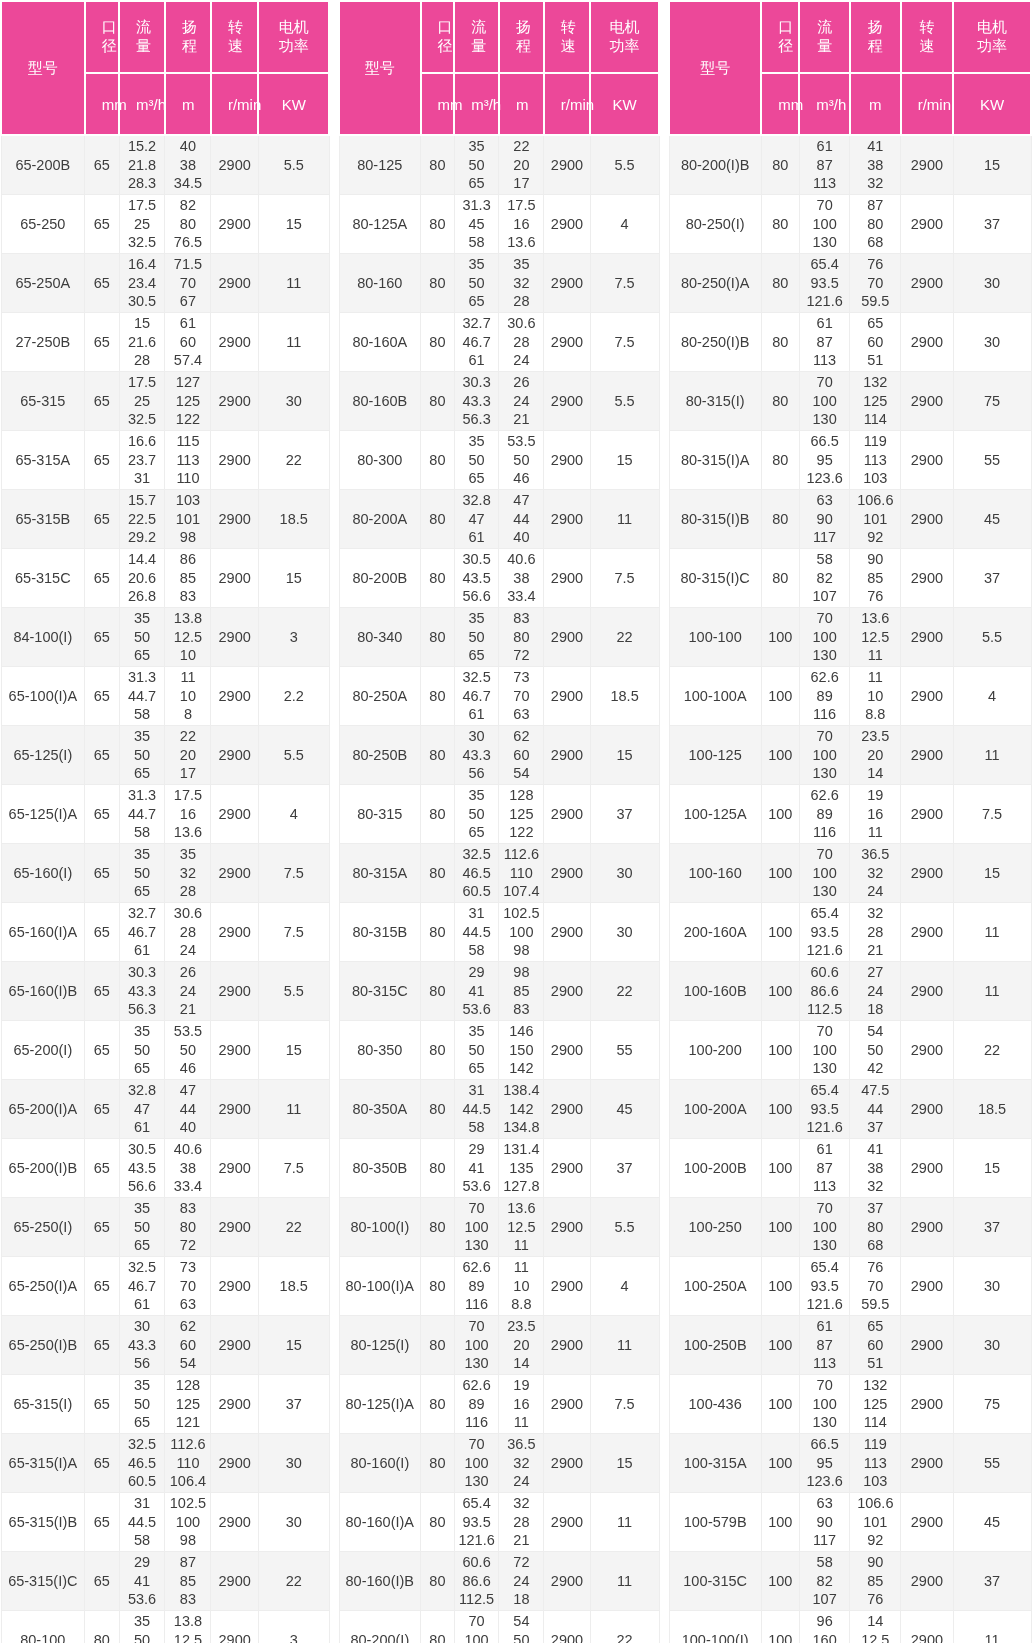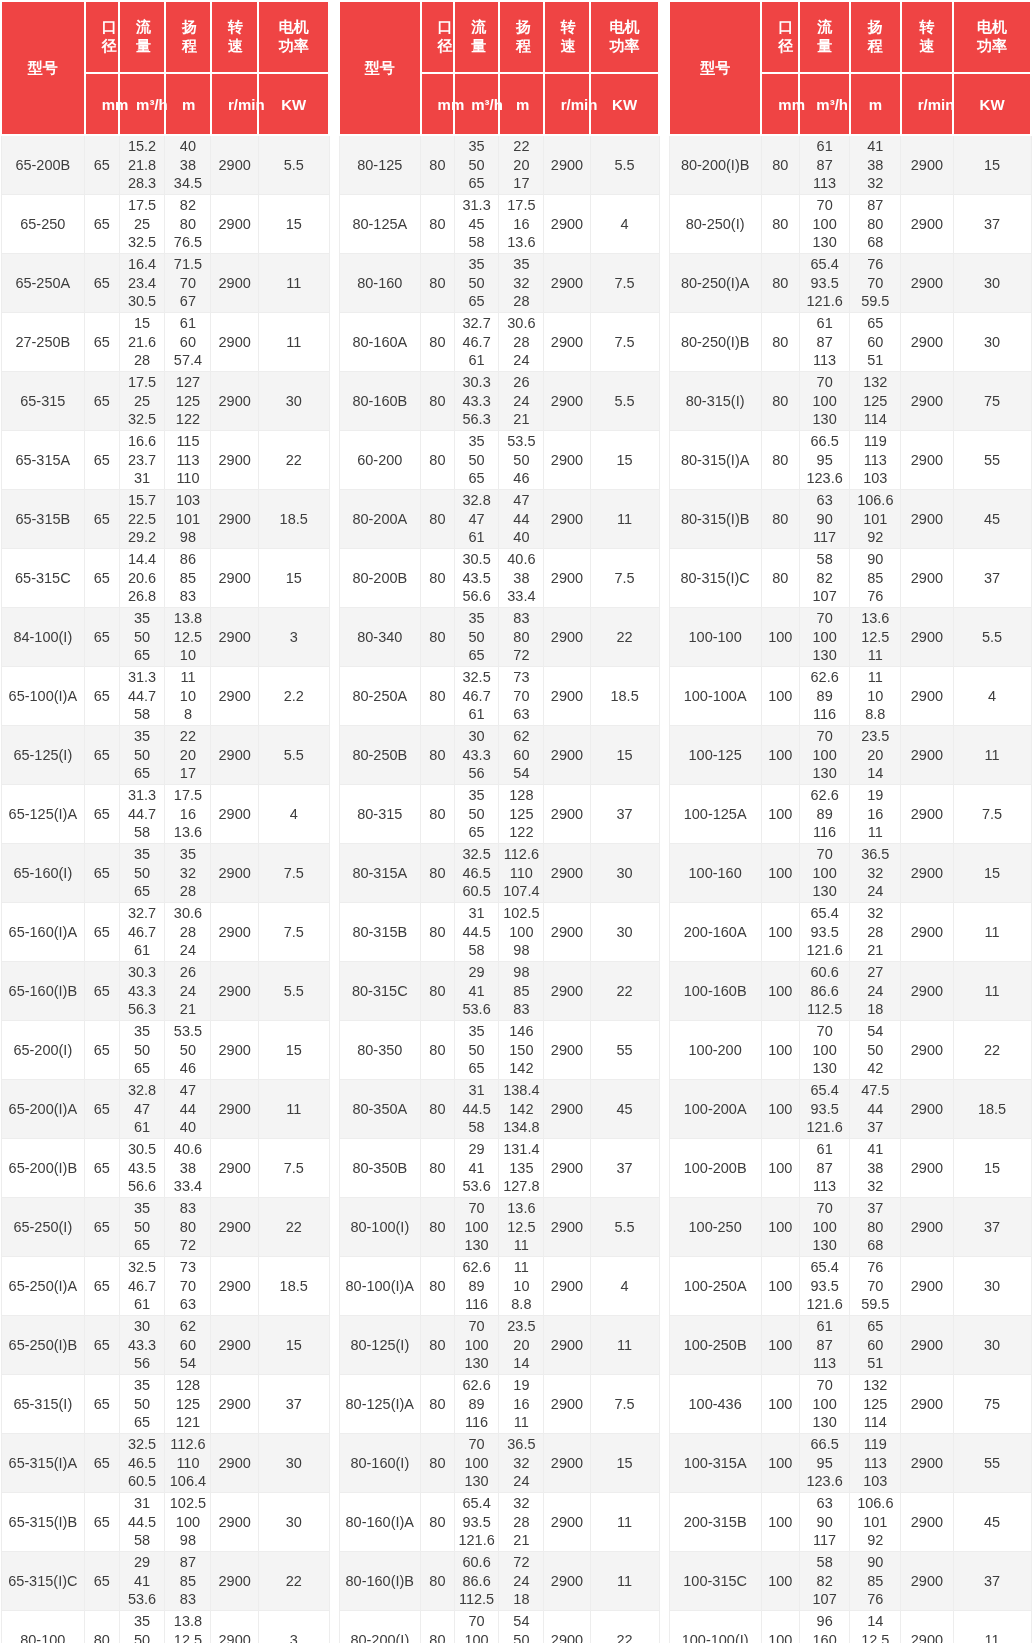--- a/index.html
+++ b/index.html
@@ -20,23 +20,23 @@
   table.pump-table {
     border-collapse: collapse;
     table-layout: fixed;
     flex: 0 0 auto;
   }
   #t0 { width: 330px; }
   #t1 { width: 322px; }
   #t2 { width: 364px; }
 
   table.pump-table th {
-    background: #ef4444;
+    background: #ec4899;
     color: #ffffff;
-    font-weight: bold;
+    font-weight: normal;
     font-size: 15px;
     text-align: center;
     vertical-align: middle;
     border: 2px solid #ffffff;
     padding: 16px;
     height: 28px;
   }
   table.pump-table thead tr.hrow1 th { height: 30px; }
   table.pump-table thead tr.hrow2 th { height: 28px; }
 
@@ -502,21 +502,21 @@
             <td>30.3
 43.3
 56.3</td>
             <td>26
 24
 21</td>
             <td>2900</td>
             <td>5.5</td>
           </tr>
           <tr>
-            <td>60-200</td>
+            <td>80-300</td>
             <td>80</td>
             <td>35
 50
 65</td>
             <td>53.5
 50
 46</td>
             <td>2900</td>
             <td>15</td>
           </tr>
@@ -1072,21 +1072,21 @@
             <td>66.5
 95
 123.6</td>
             <td>119
 113
 103</td>
             <td>2900</td>
             <td>55</td>
           </tr>
           <tr>
-            <td>200-315B</td>
+            <td>100-579B</td>
             <td>100</td>
             <td>63
 90
 117</td>
             <td>106.6
 101
 92</td>
             <td>2900</td>
             <td>45</td>
           </tr>

